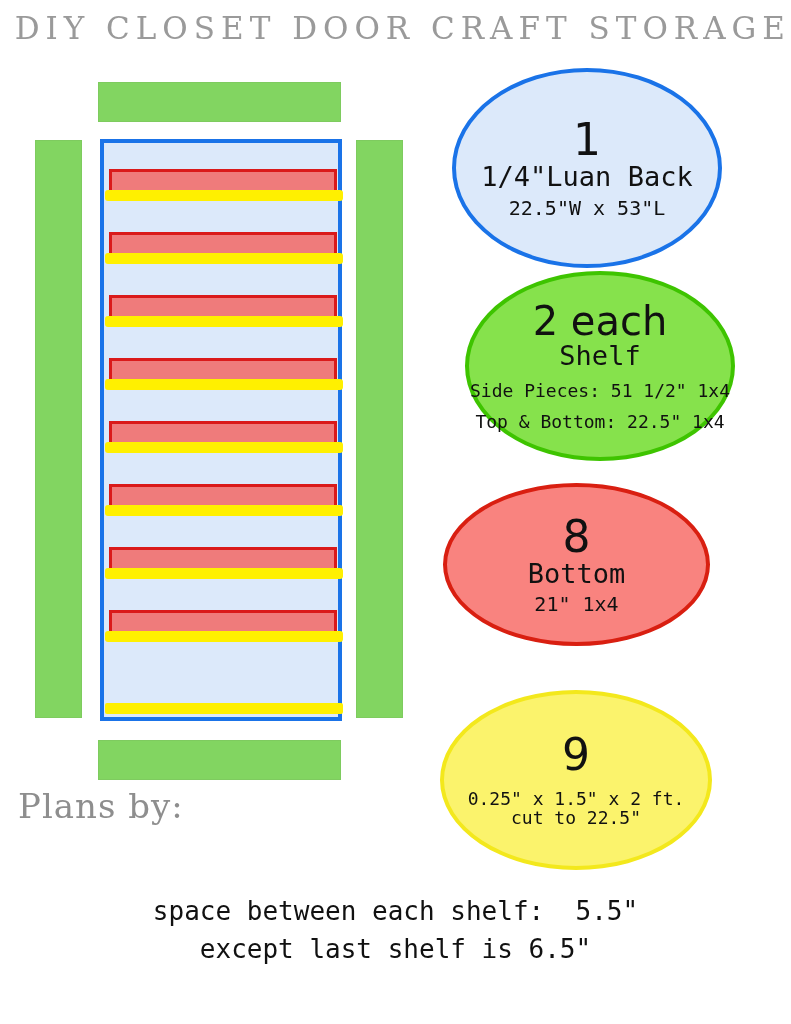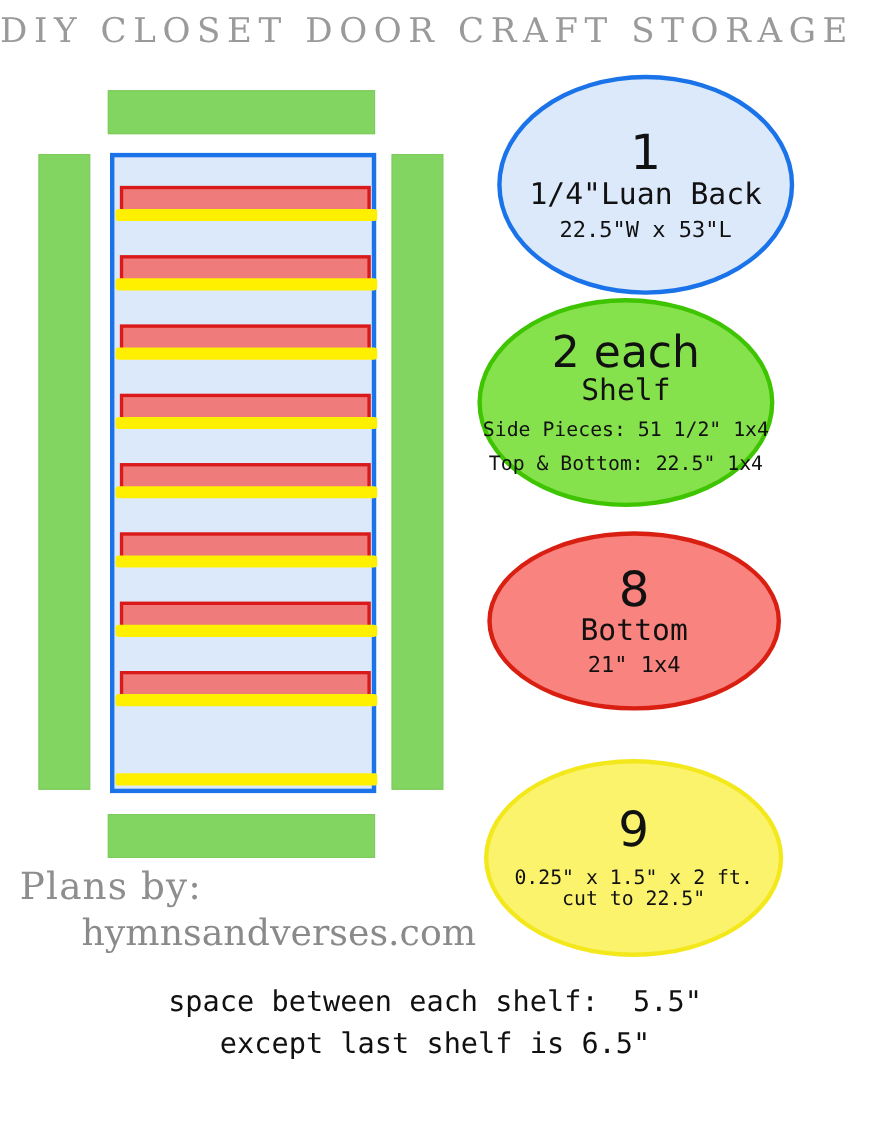--- a/index.html
+++ b/index.html
@@ -14,21 +14,21 @@
     overflow: hidden;
     font-family: "DejaVu Sans Mono", monospace;
   }
 
   
   #page-title {
     position: absolute;
     left: 0;
     top: 10px;
     width: 791px;
-    text-align: left;
+    text-align: right;
     font-family: "DejaVu Serif", serif;
     font-size: 31px;
     letter-spacing: 6px;
     color: #9a9a9a;
     white-space: nowrap;
     font-weight: 400;
   }
 
   
   #diagram {
@@ -121,21 +121,21 @@
     line-height: 1.05;
   }
   .qty   { font-size: 44px; font-family: "DejaVu Sans", sans-serif; font-weight: 400; }
   .qty-mono { font-size: 40px; font-family: "DejaVu Sans", sans-serif; }
   .name  { font-size: 27px; font-family: "DejaVu Sans Mono", monospace; }
   .dim   { font-size: 20px; font-family: "DejaVu Sans Mono", monospace; }
   .dim-sm{ font-size: 18px; font-family: "DejaVu Sans Mono", monospace; }
 
   #callout-1 { left: 452px; top: 68px;  width: 270px; height: 200px; }
   #callout-1 .oval { background: #dce9fa; border: 4px solid #1a73e8; }
-  #callout-2 { left: 434px; top: 271px; width: 270px; height: 190px; }
+  #callout-2 { left: 465px; top: 271px; width: 270px; height: 190px; }
   #callout-2 .oval { background: #86e24c; border: 4px solid #3ec400; }
   #callout-3 { left: 443px; top: 483px; width: 267px; height: 163px; }
   #callout-3 .oval { background: #f9837f; border: 4px solid #d91f11; }
   #callout-4 { left: 440px; top: 690px; width: 272px; height: 180px; }
   #callout-4 .oval { background: #fbf36c; border: 4px solid #f3e81c; }
 
   .gap-sm { height: 6px; }
   .gap-md { height: 12px; }
 
   
@@ -254,19 +254,18 @@
 <div class="callout" id="callout-4">
   <div class="oval"></div>
   <div class="txt qty">9</div>
   <div class="gap-md"></div>
   <div class="txt dim-sm">0.25" x 1.5" x 2 ft.</div>
   <div class="txt dim-sm">cut to 22.5"</div>
 </div>
 
 <div id="signature">
   <div id="plans-by">Plans by:</div>
-  <div id="site-url">hymnsandverses.com</div>
 </div>
 
 <div id="footer-notes">
   <div>space between each shelf:  5.5"</div>
   <div>except last shelf is 6.5"</div>
 </div>
 
 </body></html>

